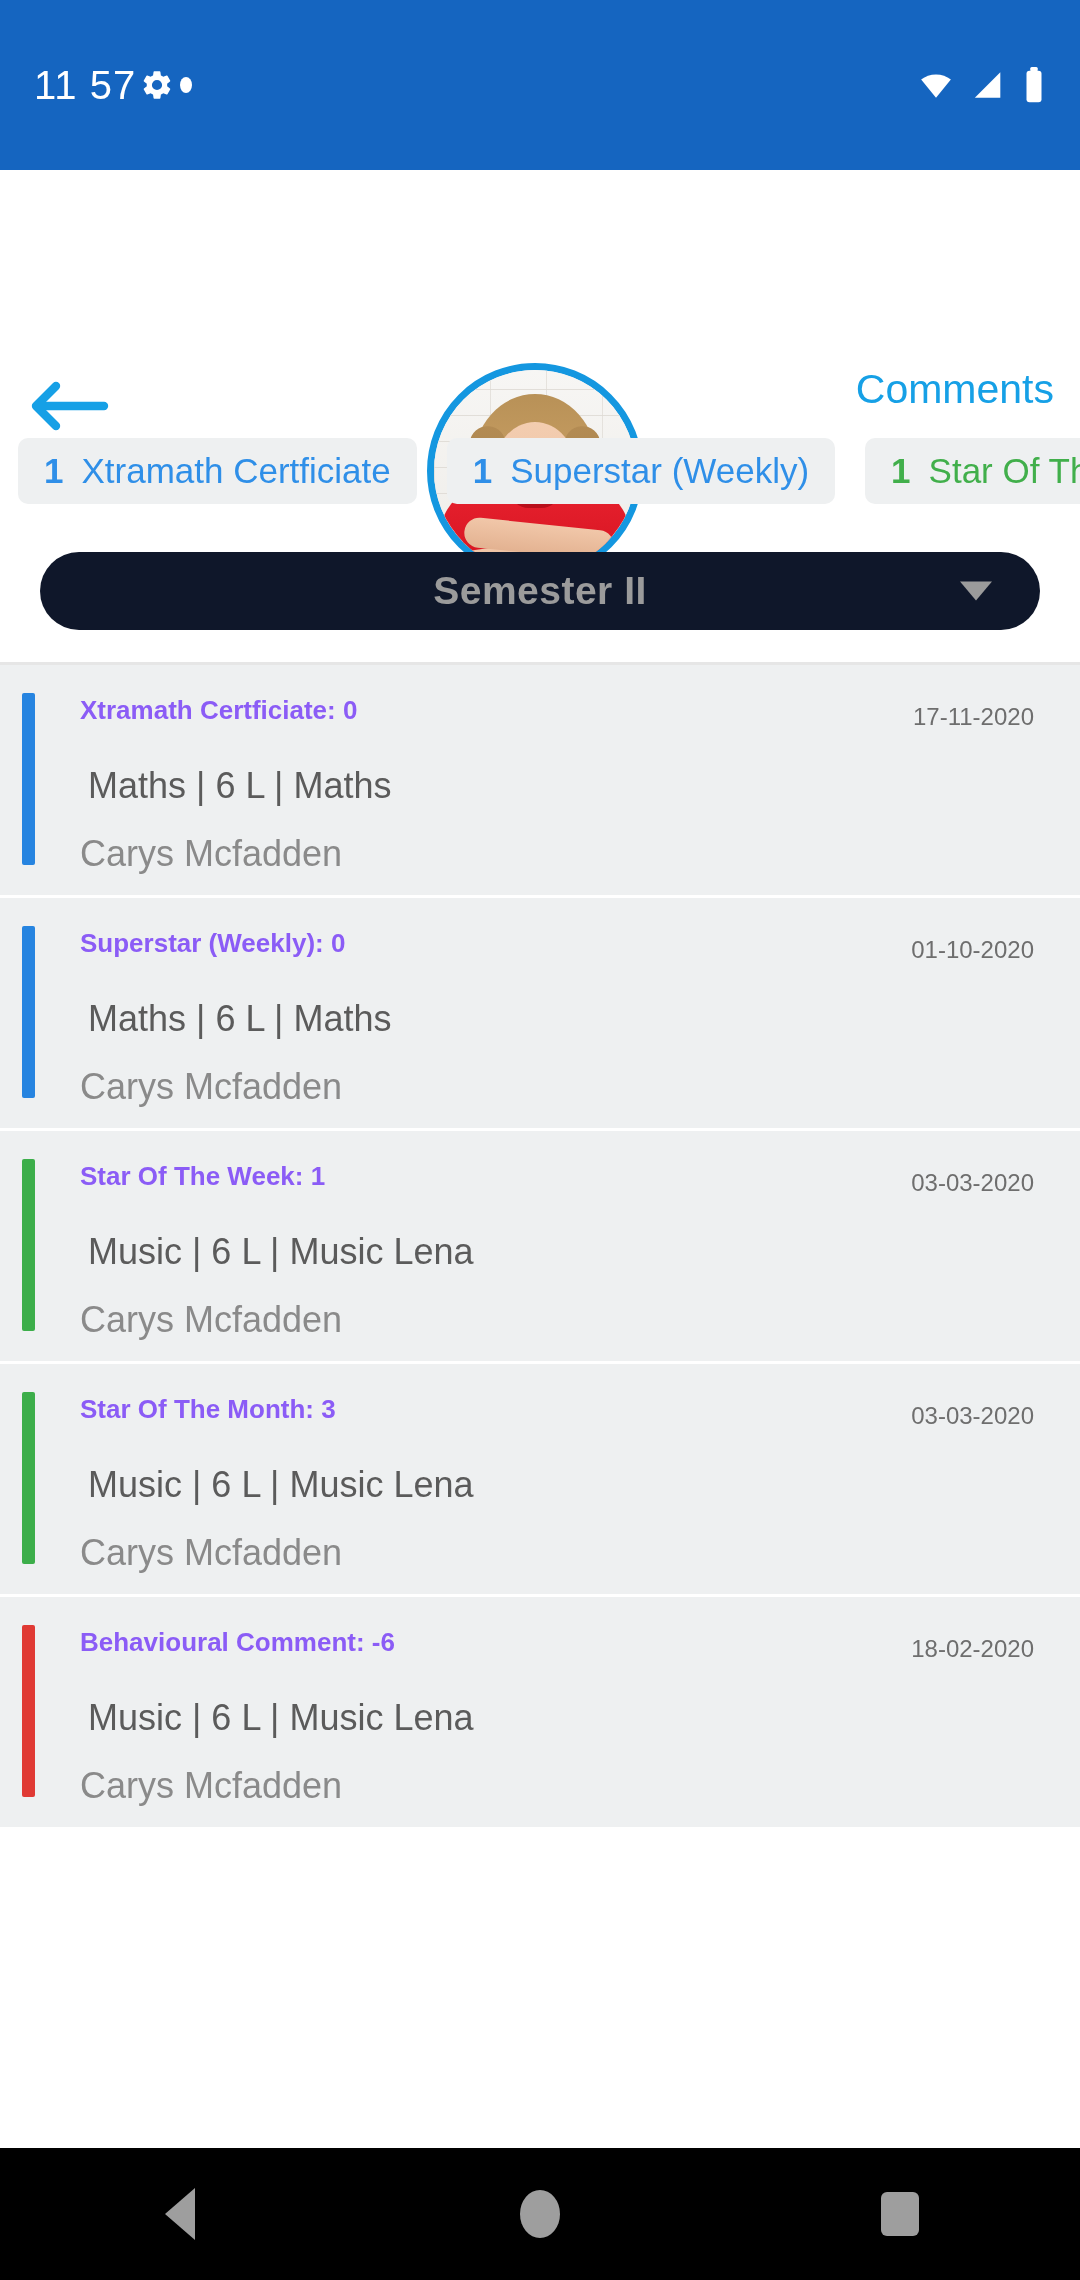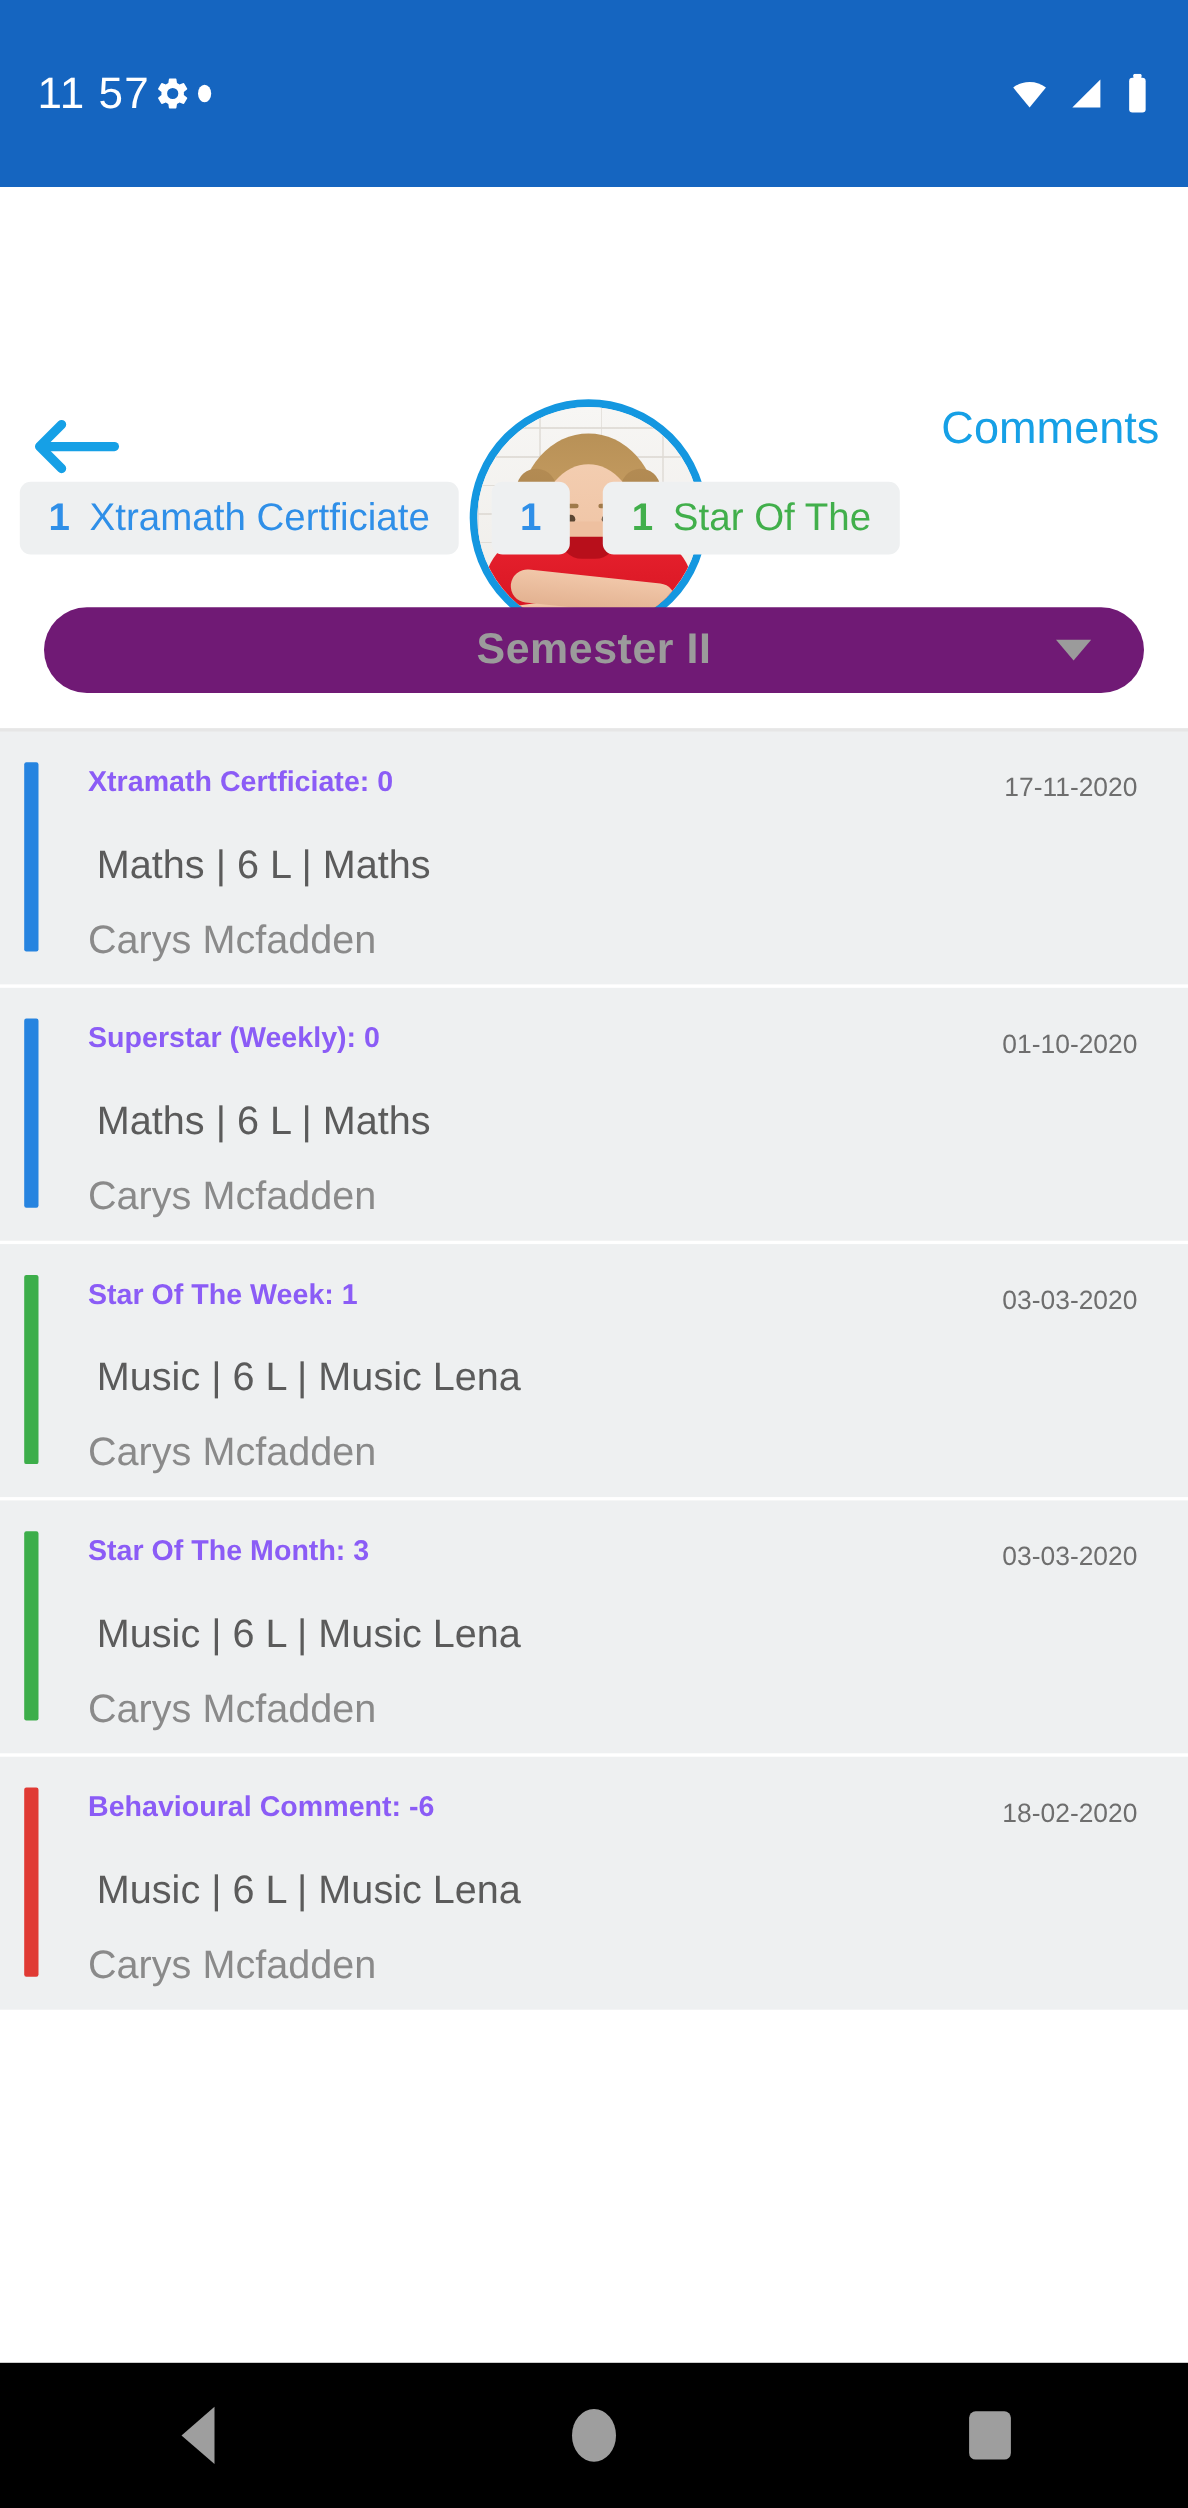--- a/index.html
+++ b/index.html
@@ -131,21 +131,21 @@
     display:flex; align-items:center; gap:18px;
     padding:0 26px; white-space:nowrap;
   }
   .chip-count{ font-size:35px; font-weight:bold; }
   .chip-label{ font-size:35px; font-weight:400; }
 
   
   #semester-dropdown{
     position:absolute; top:552px; left:40px;
     width:1000px; height:78px; border-radius:40px;
-    background:#701a75;
+    background:#0f172a;
     display:flex; align-items:center; justify-content:center;
     position:absolute;
   }
   #semester-value{
     font-size:39px; font-weight:bold; color:#9b9b9b; letter-spacing:.5px;
   }
   #semester-caret{
     position:absolute; right:48px; top:50%; transform:translateY(-50%);
     width:0;height:0;
     border-left:16px solid transparent;
@@ -278,20 +278,21 @@
   <div id="comments-link">Comments</div>
 </div>
 
 <div id="chips-row">
   <div class="chip">
     <span class="chip-count" style="color:#2F8FE8">1</span>
     <span class="chip-label" style="color:#2F8FE8">Xtramath Certficiate</span>
   </div>
   <div class="chip">
     <span class="chip-count" style="color:#2F8FE8">1</span>
+    <span class="chip-label" style="color:#2F8FE8">Superstar (Weekly)</span>
   </div>
   <div class="chip">
     <span class="chip-count" style="color:#41AF4B">1</span>
     <span class="chip-label" style="color:#41AF4B">Star Of The</span>
   </div>
 </div>
 
 <div id="semester-dropdown">
   <span id="semester-value">Semester II</span>
   <span id="semester-caret"></span>

